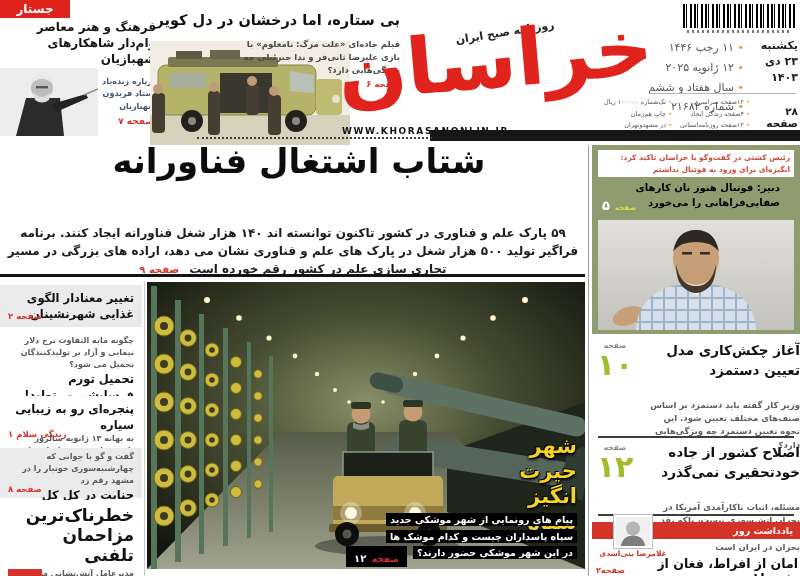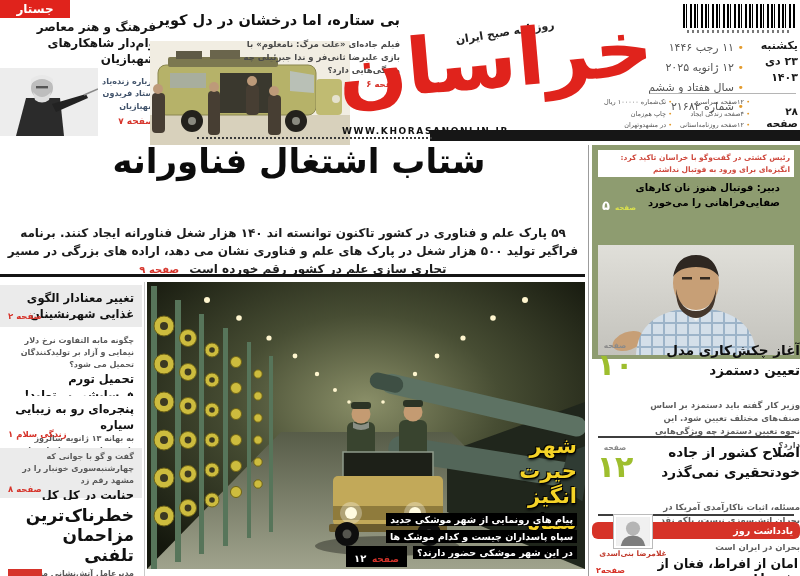--- a/index.html
+++ b/index.html
@@ -90,21 +90,21 @@
     text-shadow:1px 1px 0 #000, -1px -1px 0 #000, 0 2px 3px #000; }
   .missile-caption { position:absolute; right:8px; top:230px; width:190px; text-align:right;
     font-size:9.5px; font-weight:bold; line-height:1.75; }
   .missile-caption .cap { background:#000000; color:#fff; padding:1px 4px;
     -webkit-box-decoration-break:clone; box-decoration-break:clone; }
   .missile-page { position:absolute; right:178px; top:264px; background:#000; padding:1px 8px; font-weight:bold; }
   .missile-page .lbl { color:#d6332a; font-size:9px; }
   .missile-page .num { color:#fff; font-size:10px; }
 
   
-  .sport { position:absolute; left:592px; top:145px; width:208px; height:214px; background:#8e9c70; padding:5px 6px; }
+  .sport { position:absolute; left:592px; top:145px; width:208px; height:189px; background:#8e9c70; padding:5px 6px; }
   .sport-kicker { background:#fff; color:#cf4a3f; font-size:7.5px; font-weight:bold; padding:2px 4px;
     text-align:right; line-height:1.55; }
   .sport-headline { color:#000000; font-size:10px; font-weight:800; text-align:right; line-height:1.5;
     margin-top:3px; padding-right:14px; }
   .sport-page { position:absolute; left:10px; top:50px; }
   .sport-page .lbl { color:#dce24c; font-size:7px; font-weight:bold; }
   .sport-page .num { color:#fff; font-size:13px; font-weight:900; }
   .sport-photo { position:absolute; left:6px; bottom:4px; width:196px; height:110px; background:#d2d2cb; }
 
   .side-sec { position:absolute; left:592px; width:208px; }
@@ -115,21 +115,21 @@
   .sec-page .num { display:block; font-size:30px; color:#9ebe2e; font-weight:900; line-height:1; }
   .sec-dk { font-size:8.5px; color:#5d5d5d; font-weight:bold; text-align:right; line-height:1.55;
     margin-top:19px; padding-left:50px; }
   .sec-wage { top:341px; }
   .sec-reform { top:443px; }
   .sec-div { position:absolute; left:598px; width:196px; height:1.5px; background:#3d3d3d; }
   .div-1 { top:436px; } .div-2 { top:514px; }
 
   .note { position:absolute; left:592px; top:518px; width:208px; height:58px; }
   .note-banner { position:absolute; left:0; right:0; top:4px; height:17px; background:#d63328;
-    color:#fff; font-size:9.5px; font-weight:bold; text-align:right; line-height:17px; padding-right:7px;border-radius:6px; }
+    color:#fff; font-size:9.5px; font-weight:bold; text-align:right; line-height:17px; padding-right:7px; }
   .note-photo { position:absolute; left:22px; top:-3px; width:38px; height:33px; background:#ececec;
     border:2px solid #fff; box-shadow:0 0 0 1px #bbb; }
   .note-author { position:absolute; left:2px; top:31px; width:78px; color:#c0392b; font-size:7.5px;
     font-weight:bold; text-align:center; }
   .note-headline { position:absolute; right:2px; top:38px; width:150px; text-align:right;
     font-size:12.5px; font-weight:900; color:#0f0f0f; }
   .note-page { position:absolute; left:4px; top:48px; color:#d63328; font-size:8px; font-weight:bold; }
 </style>
 </head>
 <body>

